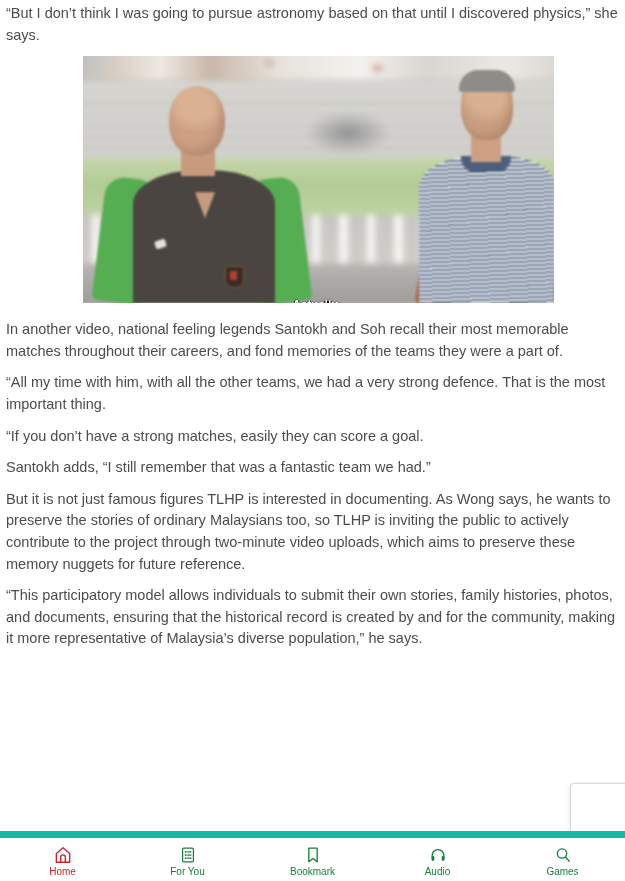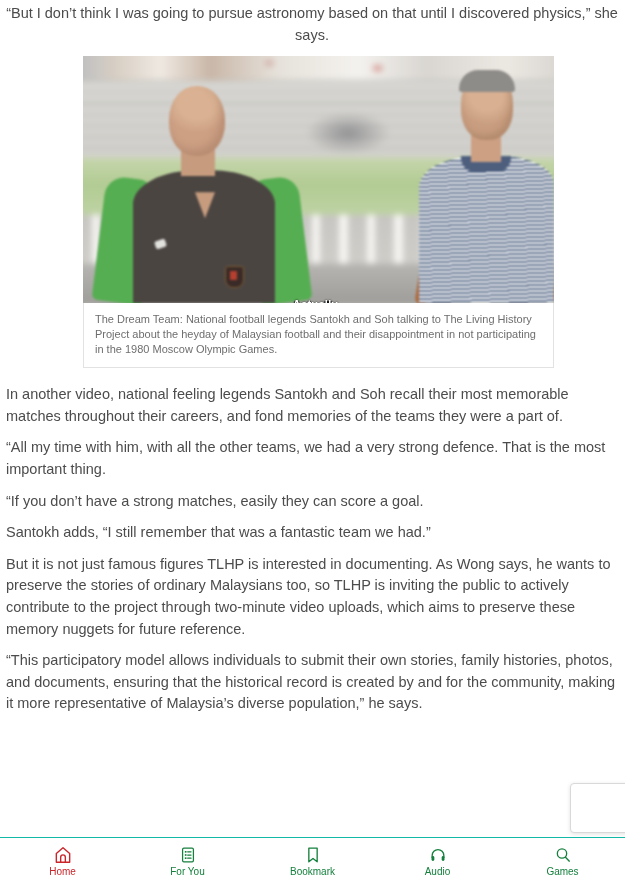--- a/index.html
+++ b/index.html
@@ -2,21 +2,21 @@
 <html style="--accent: #c9252b;"><head>
 <meta charset="utf-8">
 <style>
   html,body{margin:0;padding:0;background:#fff;}
   .page{
     position:relative;width:625px;height:881px;overflow:hidden;background:#fff;
     font-family:"Liberation Sans",sans-serif;color:#4c4c4c;
   }
   .content{padding:3px 7px 0 6px;}
   .content p{margin:0 0 10px 0;font-size:14.5px;line-height:21.6px;color:#4c4c4c;}
-  .intro{margin-bottom:8px !important;text-align:center;}
+  .intro{margin-bottom:8px !important;}
 
   
   .figure{width:471px;margin:0 0 16px 77px;}
   .photo{position:relative;width:471px;height:247px;overflow:hidden;background:#cfcfcb;}
   .ph-bg{position:absolute;inset:-6px;filter:blur(3px);transform:scale(1.02);}
   .ph-sky{position:absolute;left:0;right:0;top:0;height:34px;
     background:
       radial-gradient(10px 6px at 62% 60%, rgba(190,60,50,.75), rgba(190,60,50,0) 70%),
       radial-gradient(8px 5px at 40% 45%, rgba(170,60,55,.6), rgba(170,60,55,0) 70%),
       linear-gradient(90deg,#b9bcc0 0%,#d8cfc4 9%,#efe9e2 18%,#c9b7a8 28%,#e6e2db 42%,#f4f2ee 58%,#d9d6d2 72%,#ece8e2 88%,#d8d5d1 100%);}
@@ -73,21 +73,21 @@
 
   .caption{box-sizing:border-box;width:471px;background:#fff;border:1px solid #e2e2e2;border-top:0;
     padding:9px 11px 10px 11px;font-size:11px;line-height:15px;color:#6e6e6e;}
 
   
   .recaptcha{position:absolute;left:570px;top:783px;width:90px;height:48px;background:#fff;
     border:1px solid #d9d9d9;border-radius:4px;box-shadow:0 1px 4px rgba(0,0,0,.12);}
 
   
   .bottomnav{position:absolute;left:0;right:0;bottom:0;height:43px;background:#fff;
-    border-top:1px solid #14b8a6;display:flex;align-items:stretch;}
+    border-top:7px solid #14b8a6;display:flex;align-items:stretch;}
   .nav-item{flex:1;display:flex;flex-direction:column;align-items:center;justify-content:center;
     gap:2px;color:#15803d;cursor:pointer;padding-top:2px;}
   .nav-item svg{width:20px;height:20px;display:block;}
   .nav-item .lbl{font-size:10px;line-height:10px;}
   .nav-item.active{color:var(--accent,#c9252b);}
 </style>
 </head>
 <body>
 
 <div class="page">
@@ -122,21 +122,20 @@
             <div class="pr-torso">
               <div class="pr-collar"></div>
             </div>
             <div class="pr-neck"></div>
             <div class="pr-head"></div>
             <div class="pr-hair"></div>
           </div>
         </div>
         <div class="subtitle">Actually</div>
       </div>
-      <figcaption class="caption">The Dream Team: National football legends Santokh and Soh talking to The Living History Project about the heyday of Malaysian football and their disappointment in not participating in the 1980 Moscow Olympic Games.</figcaption>
     </figure>
 
     <p>In another video, national feeling legends Santokh and Soh recall their most memorable matches throughout their careers, and fond memories of the teams they were a part of.</p>
     <p>“All my time with him, with all the other teams, we had a very strong defence. That is the most important thing.</p>
     <p>“If you don’t have a strong matches, easily they can score a goal.</p>
     <p>Santokh adds, “I still remember that was a fantastic team we had.”</p>
     <p>But it is not just famous figures TLHP is interested in documenting. As Wong says, he wants to preserve the stories of ordinary Malaysians too, so TLHP is inviting the public to actively contribute to the project through two-minute video uploads, which aims to preserve these memory nuggets for future reference.</p>
     <p>“This participatory model allows individuals to submit their own stories, family histories, photos, and documents, ensuring that the historical record is created by and for the community, making it more representative of Malaysia’s diverse population,” he says.</p>
   </div>
 

